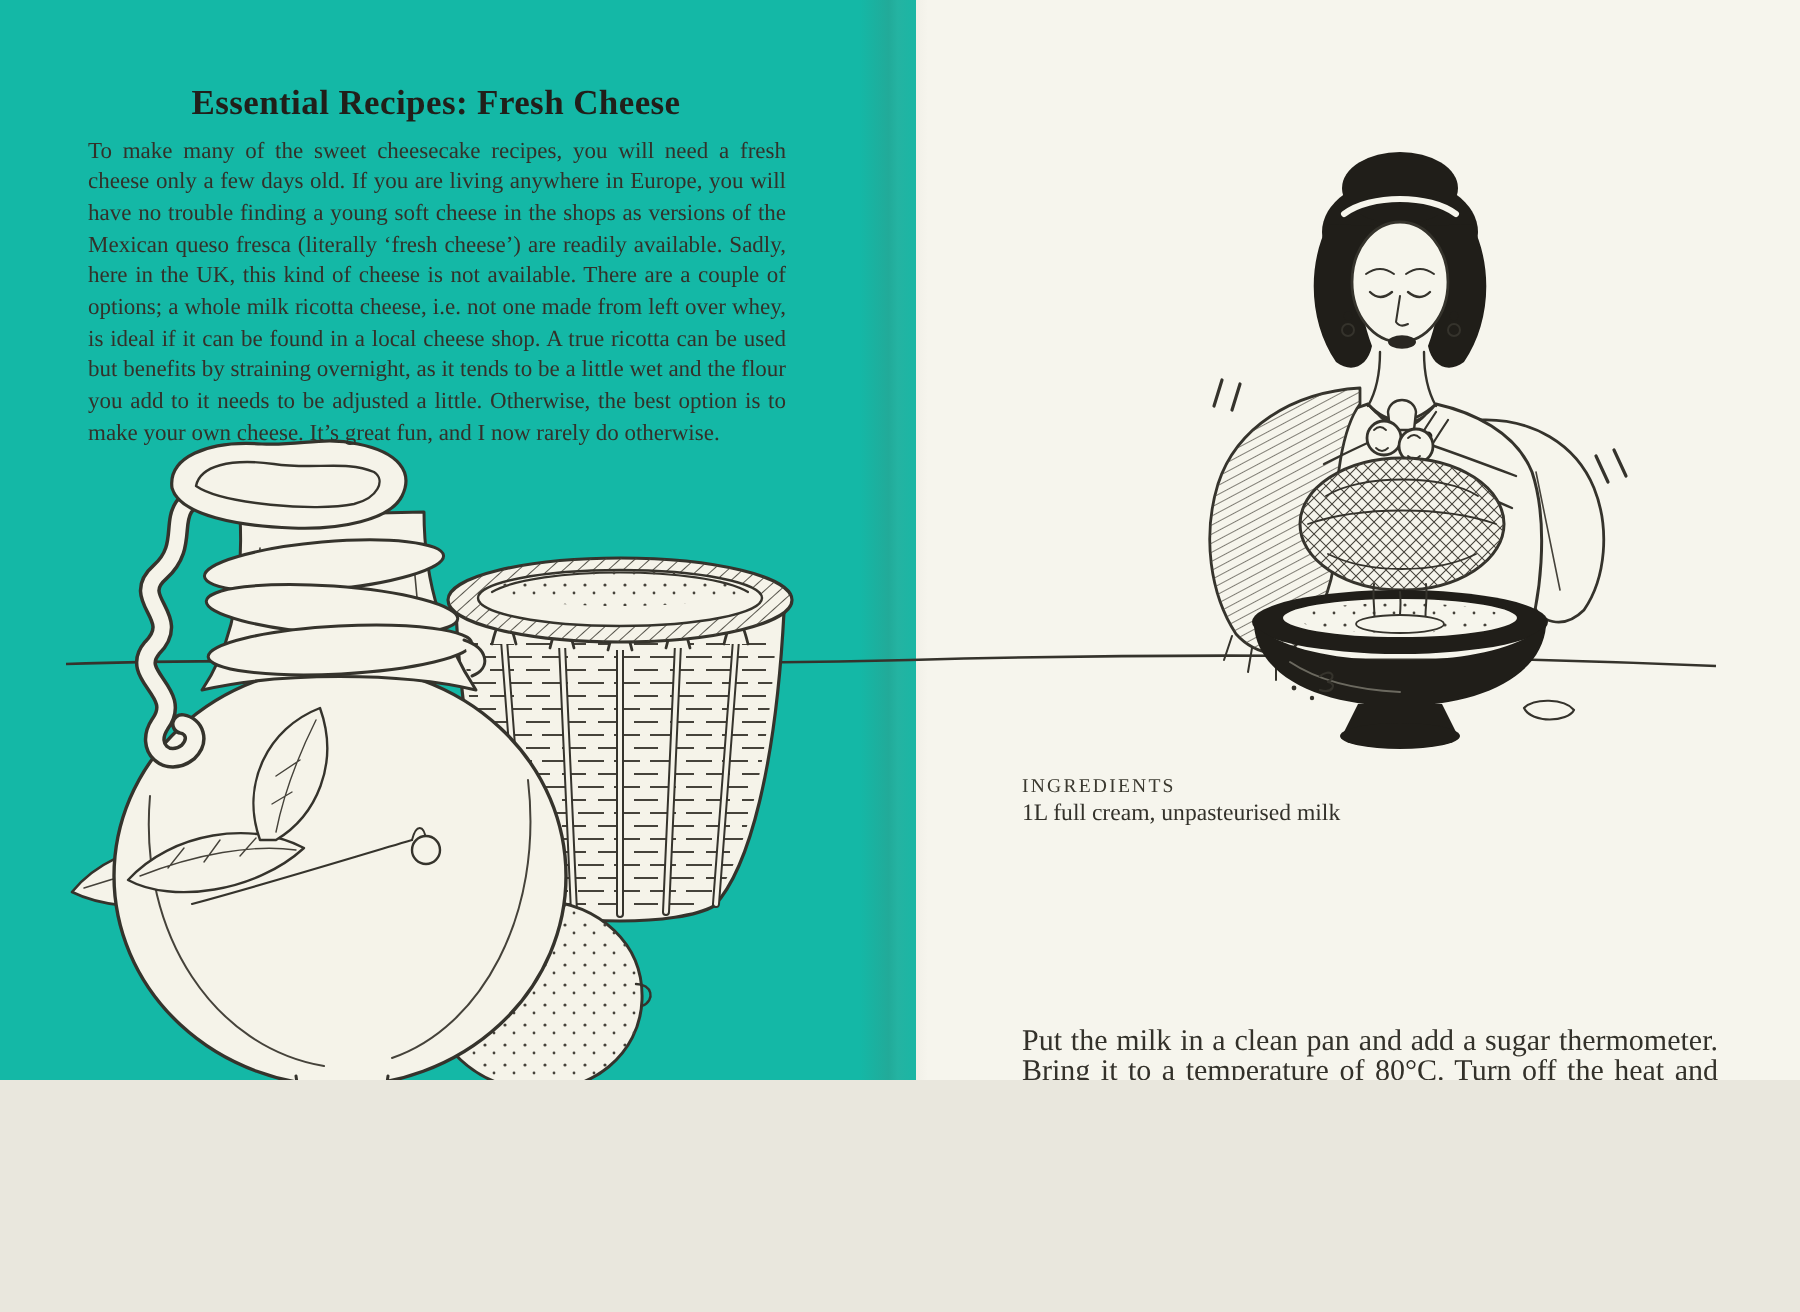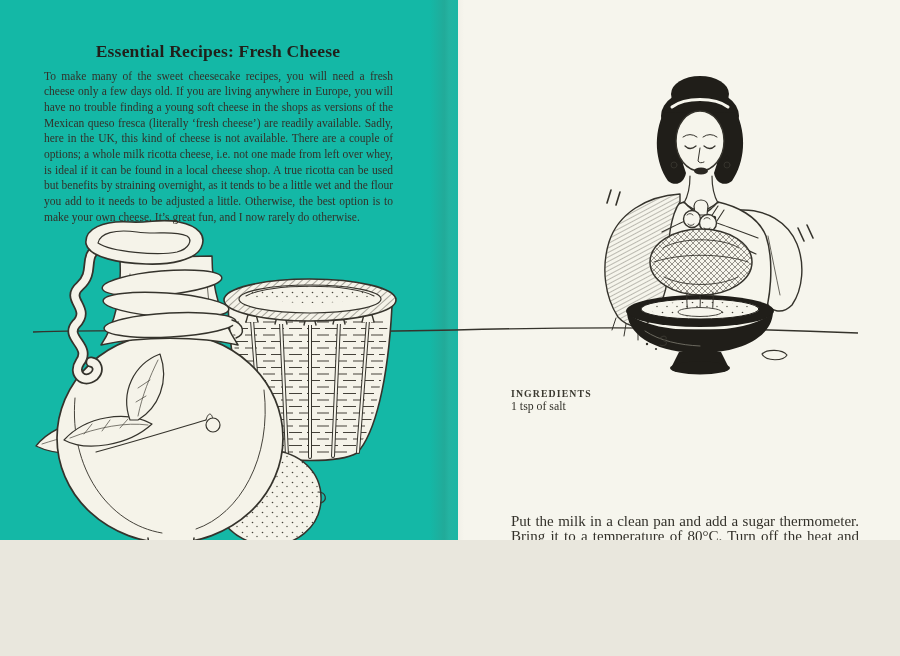--- a/index.html
+++ b/index.html
@@ -16,21 +16,21 @@
 
   .page-title{
     position:absolute;left:44px;top:29px;width:348px;text-align:center;
     font-size:17.5px;font-weight:700;letter-spacing:.2px;color:#211f1a;
   }
   .intro{
     position:absolute;left:44px;top:57px;width:349px;
     font-size:11.5px;line-height:15.7px;text-align:justify;color:#33312a;
   }
   .col-right{position:absolute;left:511px;width:348px;color:#33312a;}
-  .small-head{font-size:9.8px;font-weight:700;letter-spacing:1.1px;color:#3a382f;}
+  .small-head{font-size:9.8px;font-weight:400;letter-spacing:1.1px;color:#3a382f;}
   .ing-line{font-size:11.8px;line-height:14.6px;}
   .yield{position:absolute;left:511px;top:457px;width:348px;font-size:11.8px;font-style:italic;color:#33312a;}
   .method-head{position:absolute;left:511px;top:486px;}
   .method{
     position:absolute;left:511px;top:499px;width:348px;
     font-size:15px;line-height:15.1px;text-align:justify;color:#33312a;
   }
   .pageno{position:absolute;top:607px;font-size:13px;font-weight:700;color:#2b2923;width:348px;text-align:right;}
   .pageno-left{left:44px;}
   .pageno-right{left:511px;margin-top:45px;}
@@ -239,21 +239,21 @@
       <path d="M660,338 C665,334 669,338 664,341 C669,342 666,347 660,345" fill="none" stroke="#35332c" stroke-width="1.1"></path>
     </g>
   </svg>
 
   <h1 class="page-title">Essential Recipes: Fresh Cheese</h1>
 
   <p class="intro">To make many of the sweet cheesecake recipes, you will need a fresh cheese only a few days old. If you are living anywhere in Europe, you will have no trouble finding a young soft cheese in the shops as versions of the Mexican queso fresca (literally ‘fresh cheese’) are readily available. Sadly, here in the UK, this kind of cheese is not available. There are a couple of options; a whole milk ricotta cheese, i.e. not one made from left over whey, is ideal if it can be found in a local cheese shop. A true ricotta can be used but benefits by straining overnight, as it tends to be a little wet and the flour you add to it needs to be adjusted a little. Otherwise, the best option is to make your own cheese. It’s great fun, and I now rarely do otherwise.</p>
 
   <div class="col-right" style="top:388px;">
     <div class="small-head">INGREDIENTS</div>
-    <div class="ing-line">1 tsp of salt</div>
+    <div class="ing-line">1L full cream, unpasteurised milk</div>
   </div>
 
 
 
   <p class="method">Put the milk in a clean pan and add a sugar thermometer. Bring it to a temperature of 80°C. Turn off the heat and add the acid (vinegar or lemon juice), slowly stirring gently until curds form. Cover and leave to settle for 20 minutes. Strain the curds into a double layer of muslin over a colander. Sprinkle with 1 tsp of salt and stir through. Pull the muslin edges into a bag and twist. Place a weight on it to press out the whey. Refrigerate until required. You will have roughly 170g of cheese. Ideally, it should be used within 24 hours.</p>
 
   <div class="pageno pageno-left">36</div>
   <div class="pageno pageno-right">37</div>
 
 </div>

